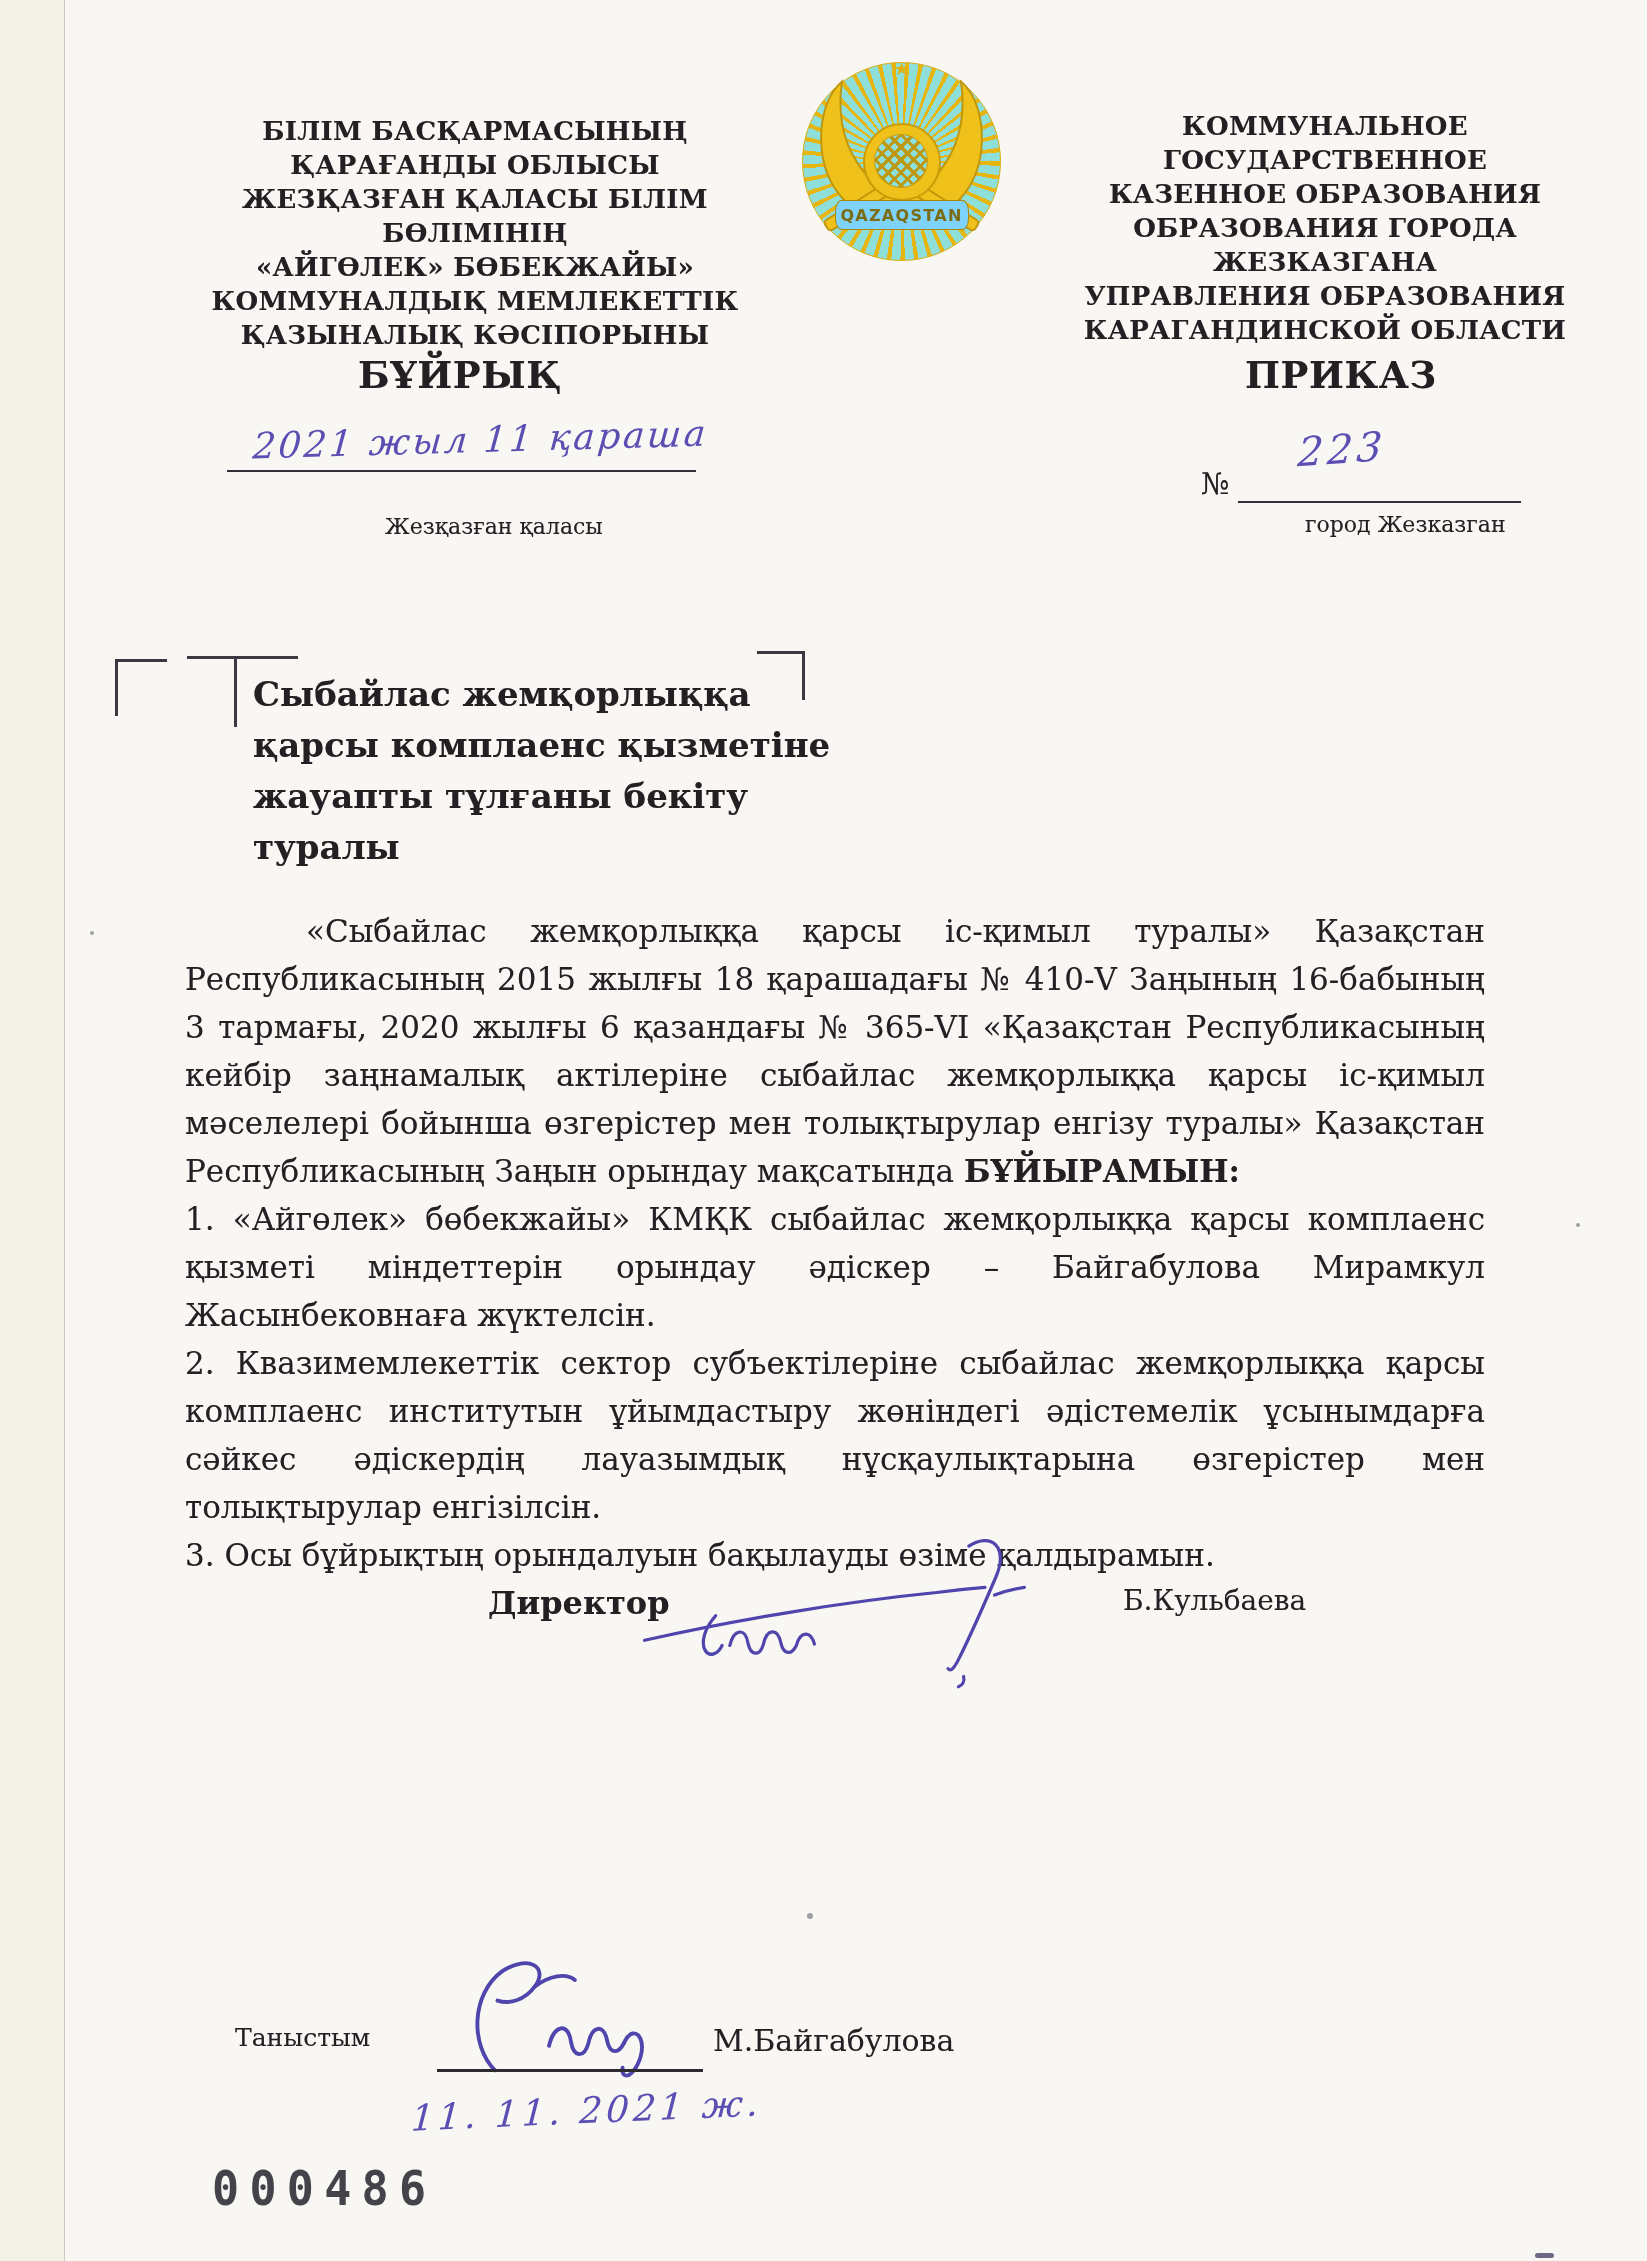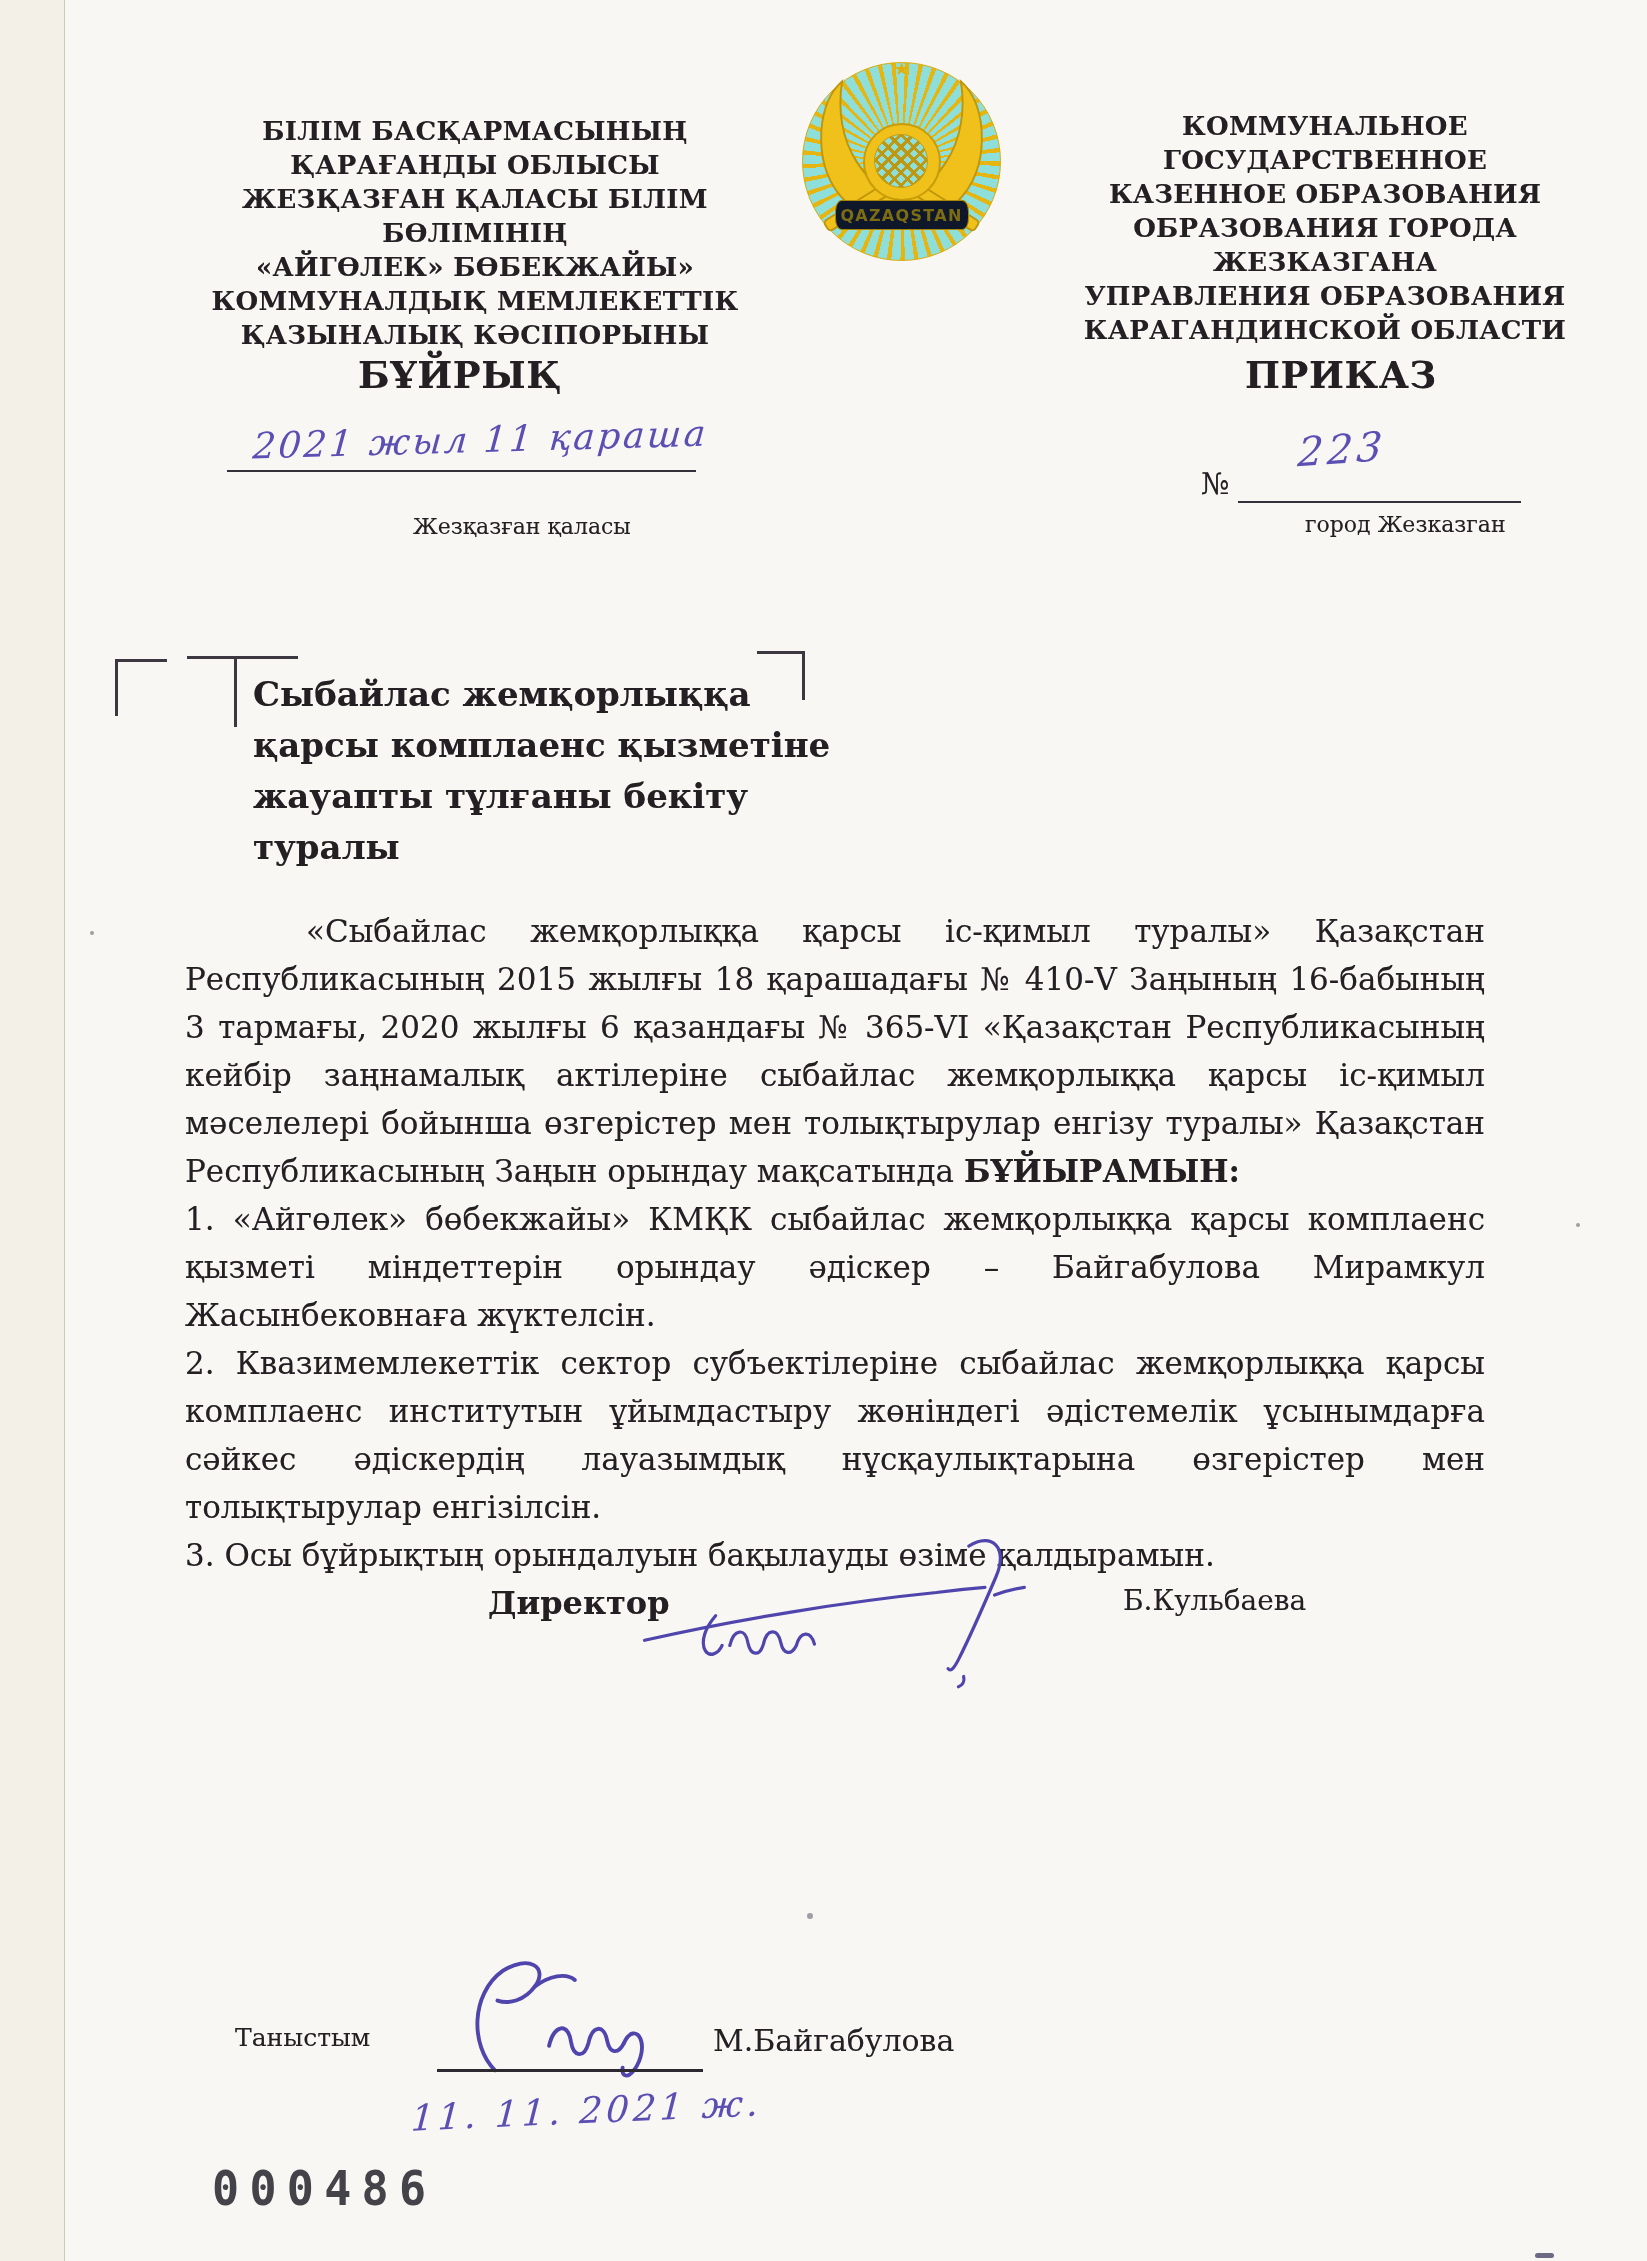--- a/index.html
+++ b/index.html
@@ -20,21 +20,21 @@
     background:repeating-conic-gradient(from 2deg,#e6b50f 0deg 2.6deg,#8ededa 2.6deg 8deg);
     border:1.9px solid #d8ac0c;box-sizing:border-box;}
   .emblem-core-ring{left:61px;top:61px;width:78px;height:78px;border-radius:50%;
     background:#efc11a;border:2.6px solid #c79c08;box-sizing:border-box;}
   .emblem-core{left:72px;top:72px;width:54px;height:54px;border-radius:50%;background:#8ededa;
     background-image:repeating-linear-gradient(45deg,rgba(190,150,12,.95) 0 3.2px,transparent 3.2px 9px),
                      repeating-linear-gradient(-45deg,rgba(190,150,12,.95) 0 3.2px,transparent 3.2px 9px);
     border:1.9px solid #c79c08;box-sizing:border-box;}
   .emblem svg{left:0;top:0;}
   .emblem-banner{left:50%;top:138px;transform:translateX(-50%);width:134px;height:30px;
-    background:#0f172a;border:1.9px solid #a8860a;border-radius:6.5px/11.6px;box-sizing:border-box;
+    background:#7dd3fc;border:1.9px solid #a8860a;border-radius:6.5px/11.6px;box-sizing:border-box;
     display:flex;align-items:center;justify-content:center;
     font-family:"DejaVu Sans","Liberation Sans",sans-serif;font-weight:bold;font-size:16px;
     color:#7c6c14;letter-spacing:1.3px;}
   .emblem-star{left:50%;top:-3.9px;transform:translateX(-50%);color:#dfb00c;font-size:18px;}
   
   .order-title{font-weight:bold;font-size:37px;letter-spacing:0.6px;}
   .hand{color:#5b4fb4;font-style:italic;font-family:"DejaVu Serif",serif;}
   .date-hand{left:253px;top:419px;font-size:36px;letter-spacing:2.6px;transform:rotate(-1.6deg) skewX(-6deg);}
   .date-underline{left:227px;top:470px;width:469px;height:1.9px;background:#33303a;}
   .num-label{left:1201px;top:466px;font-size:30px;}
@@ -105,21 +105,21 @@
   <div class="abs order-title print" style="left:358px;top:353px;">БҰЙРЫҚ</div>
   <div class="abs order-title print" style="left:1245px;top:353px;">ПРИКАЗ</div>
 
   <div class="abs hand date-hand">2021 жыл 11 қараша</div>
   <div class="abs date-underline"></div>
 
   <div class="abs num-label print">№</div>
   <div class="abs hand num-hand">223</div>
   <div class="abs num-underline"></div>
 
-  <div class="abs city print" style="left:385px;top:514px;margin-left:28px;">Жезқазған қаласы</div>
+  <div class="abs city print" style="left:385px;top:514px;">Жезқазған қаласы</div>
   <div class="abs city print" style="left:1263px;top:512px;margin-left:42px;">город Жезказган</div>
 
   <div class="abs mark" style="left:115px;top:659px;width:52px;height:2.6px;"></div>
   <div class="abs mark" style="left:115px;top:659px;width:2.6px;height:57px;"></div>
   <div class="abs mark" style="left:187px;top:656px;width:111px;height:2.6px;"></div>
   <div class="abs mark" style="left:234px;top:656px;width:2.6px;height:71px;"></div>
   <div class="abs mark" style="left:757px;top:651px;width:48px;height:2.6px;"></div>
   <div class="abs mark" style="left:802px;top:651px;width:2.6px;height:49px;"></div>
 
   <div class="abs subject print">

